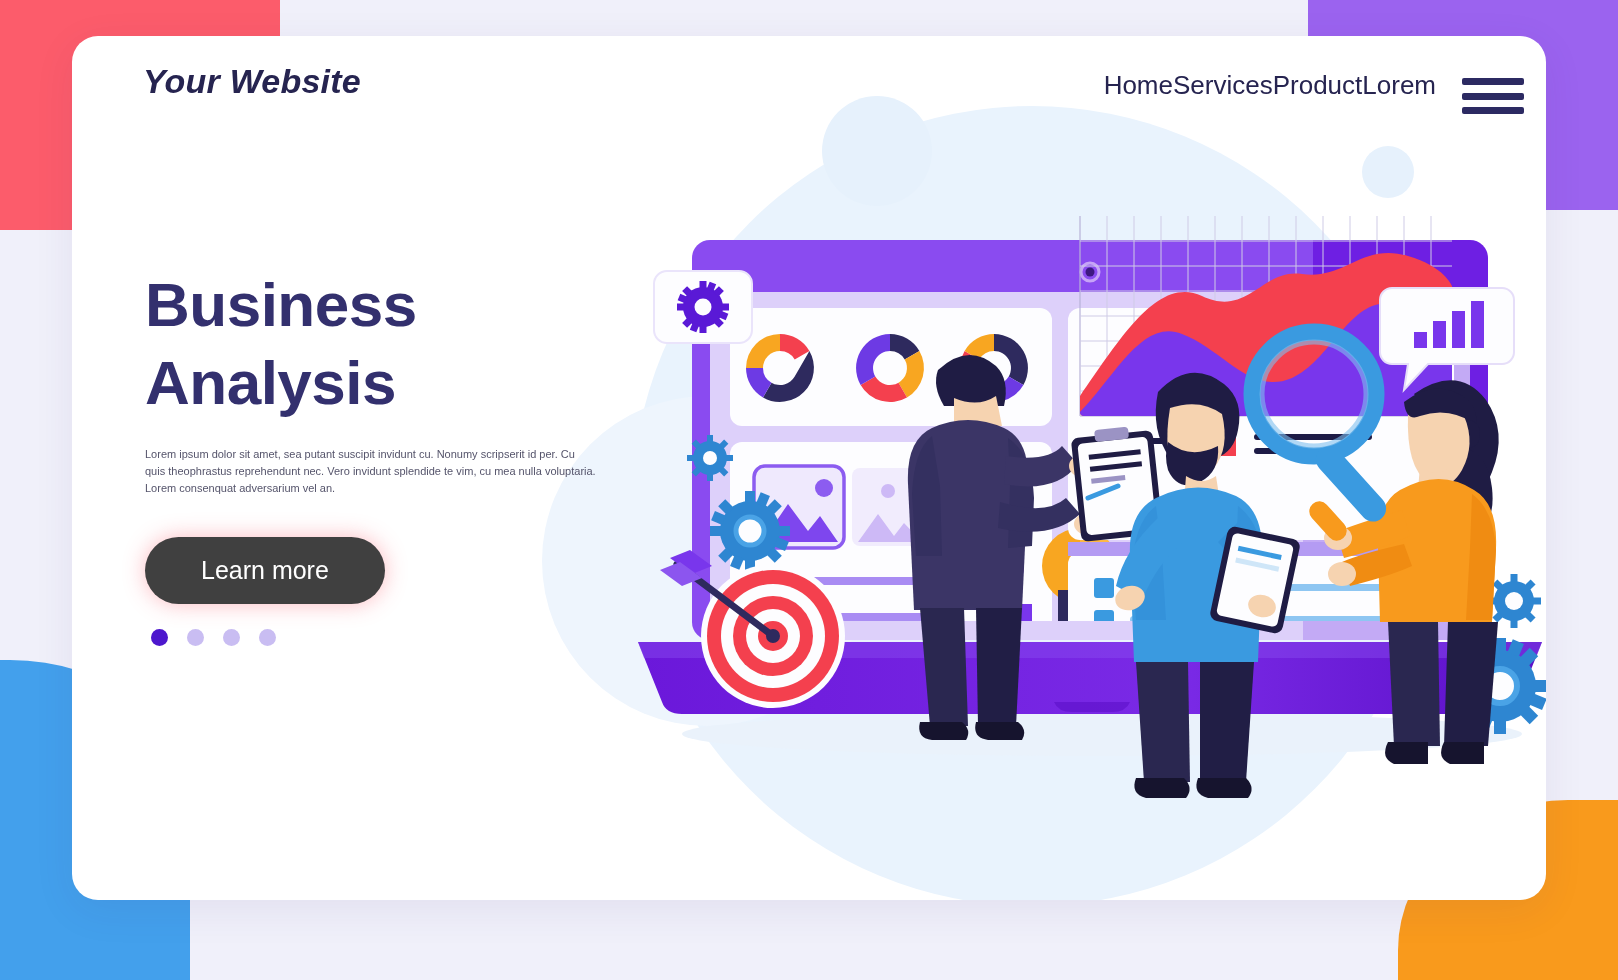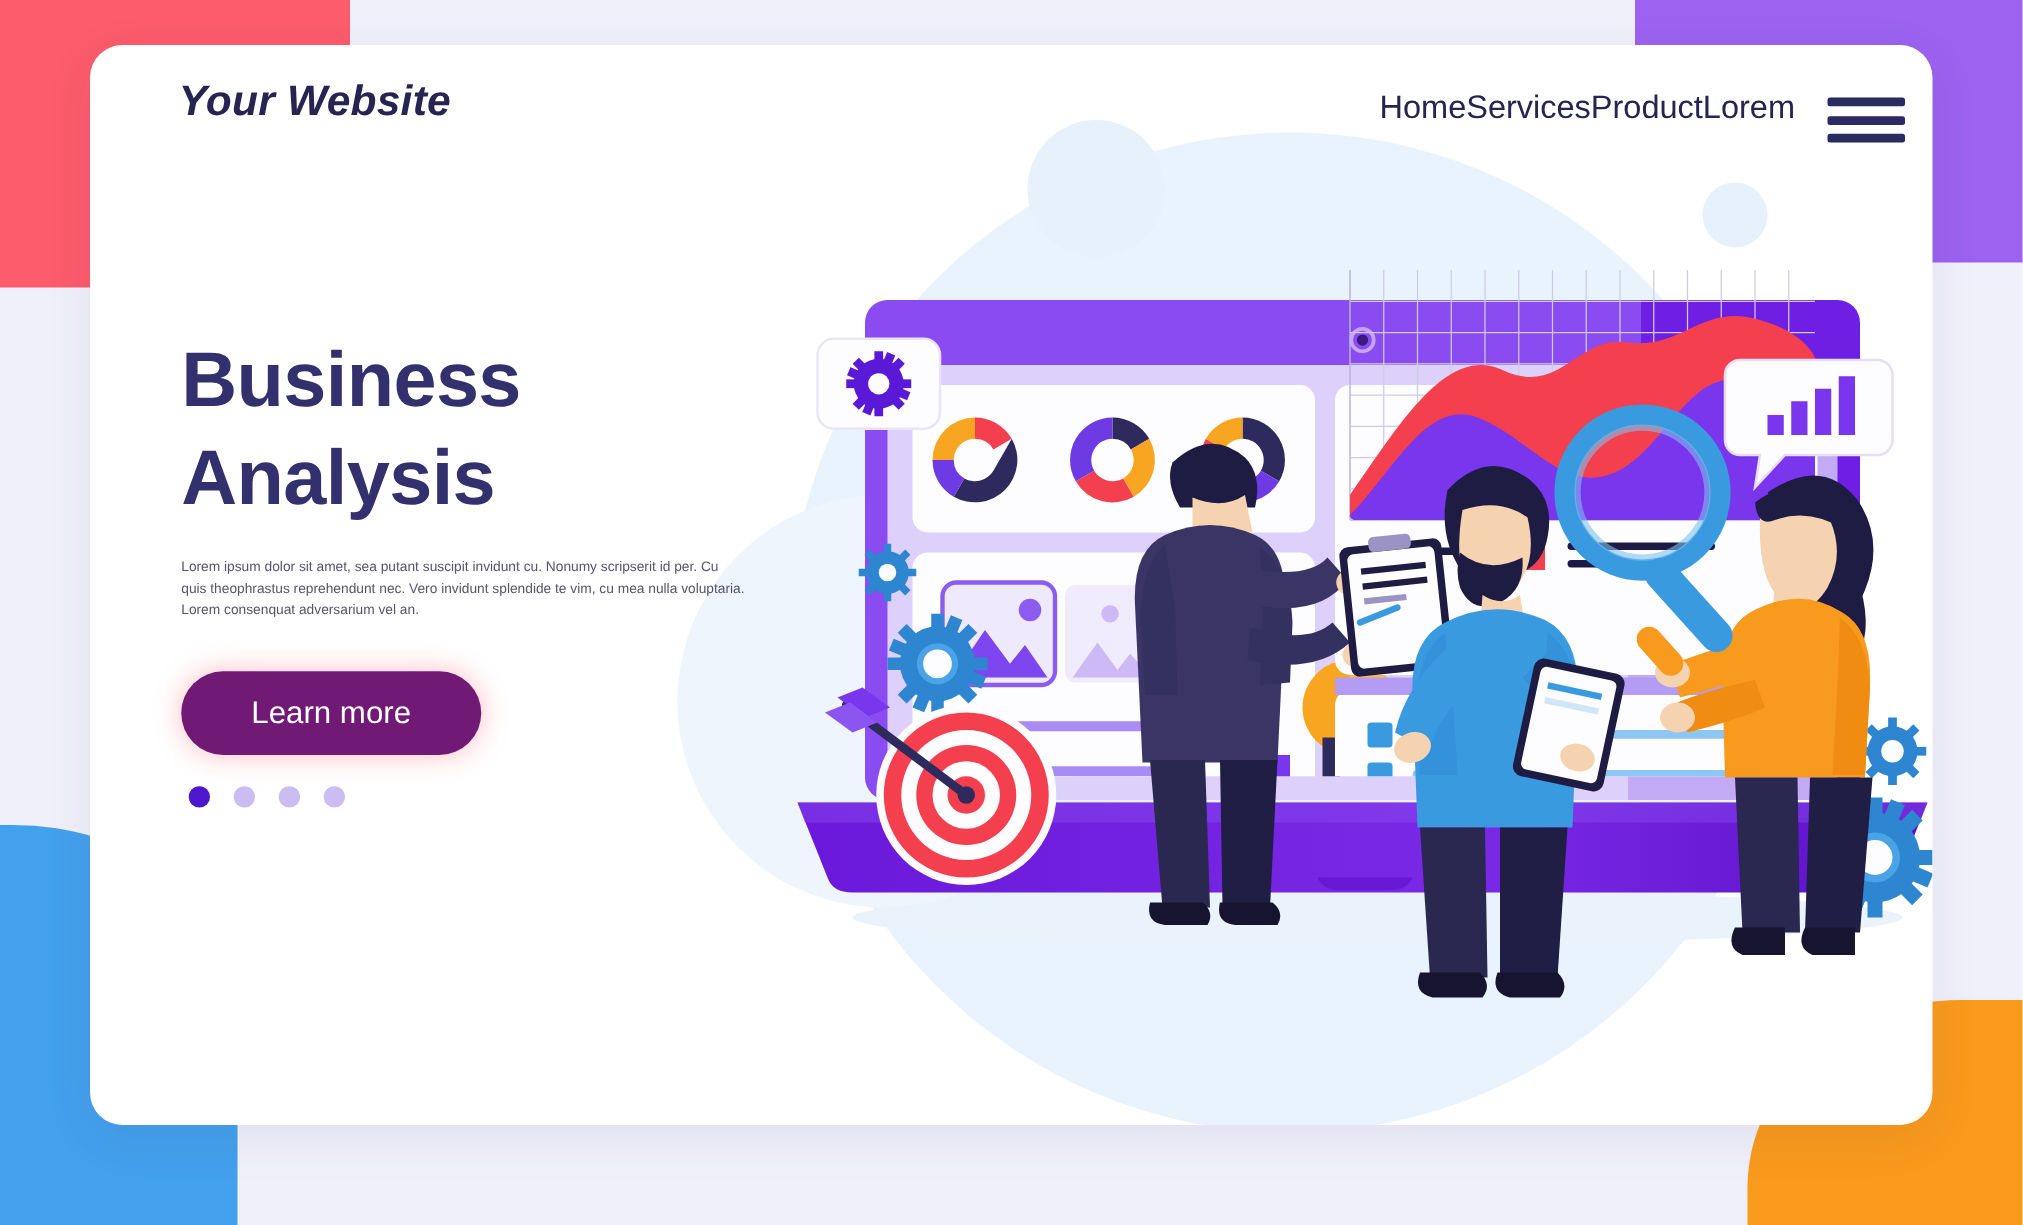--- a/index.html
+++ b/index.html
@@ -64,21 +64,21 @@
   .hero h1{
     margin:0;font-size:62px;line-height:1.26;font-weight:bold;
     color:#33306e;letter-spacing:-.5px;
   }
   .hero p{
     margin:24px 0 0 0;font-size:11px;line-height:1.55;color:#55546b;
     width:452px;
   }
   .cta{
     margin-top:40px;display:inline-block;
-    background:#701a75;color:#fff;border:none;
+    background:#404040;color:#fff;border:none;
     font-size:25px;font-family:inherit;
     padding:19px 56px;border-radius:40px;cursor:pointer;
     box-shadow:0 0 22px rgba(249,64,79,.35);
   }
   .dots{margin-top:25px;display:flex;gap:19px;padding-left:6px;}
   .dot{width:17px;height:17px;border-radius:50%;background:#c9bdf2;cursor:pointer;}
   .dot.active{background:#4d17cd;}
 
   
   #illus{position:absolute;left:530px;top:110px;width:944px;height:700px;z-index:10;}

